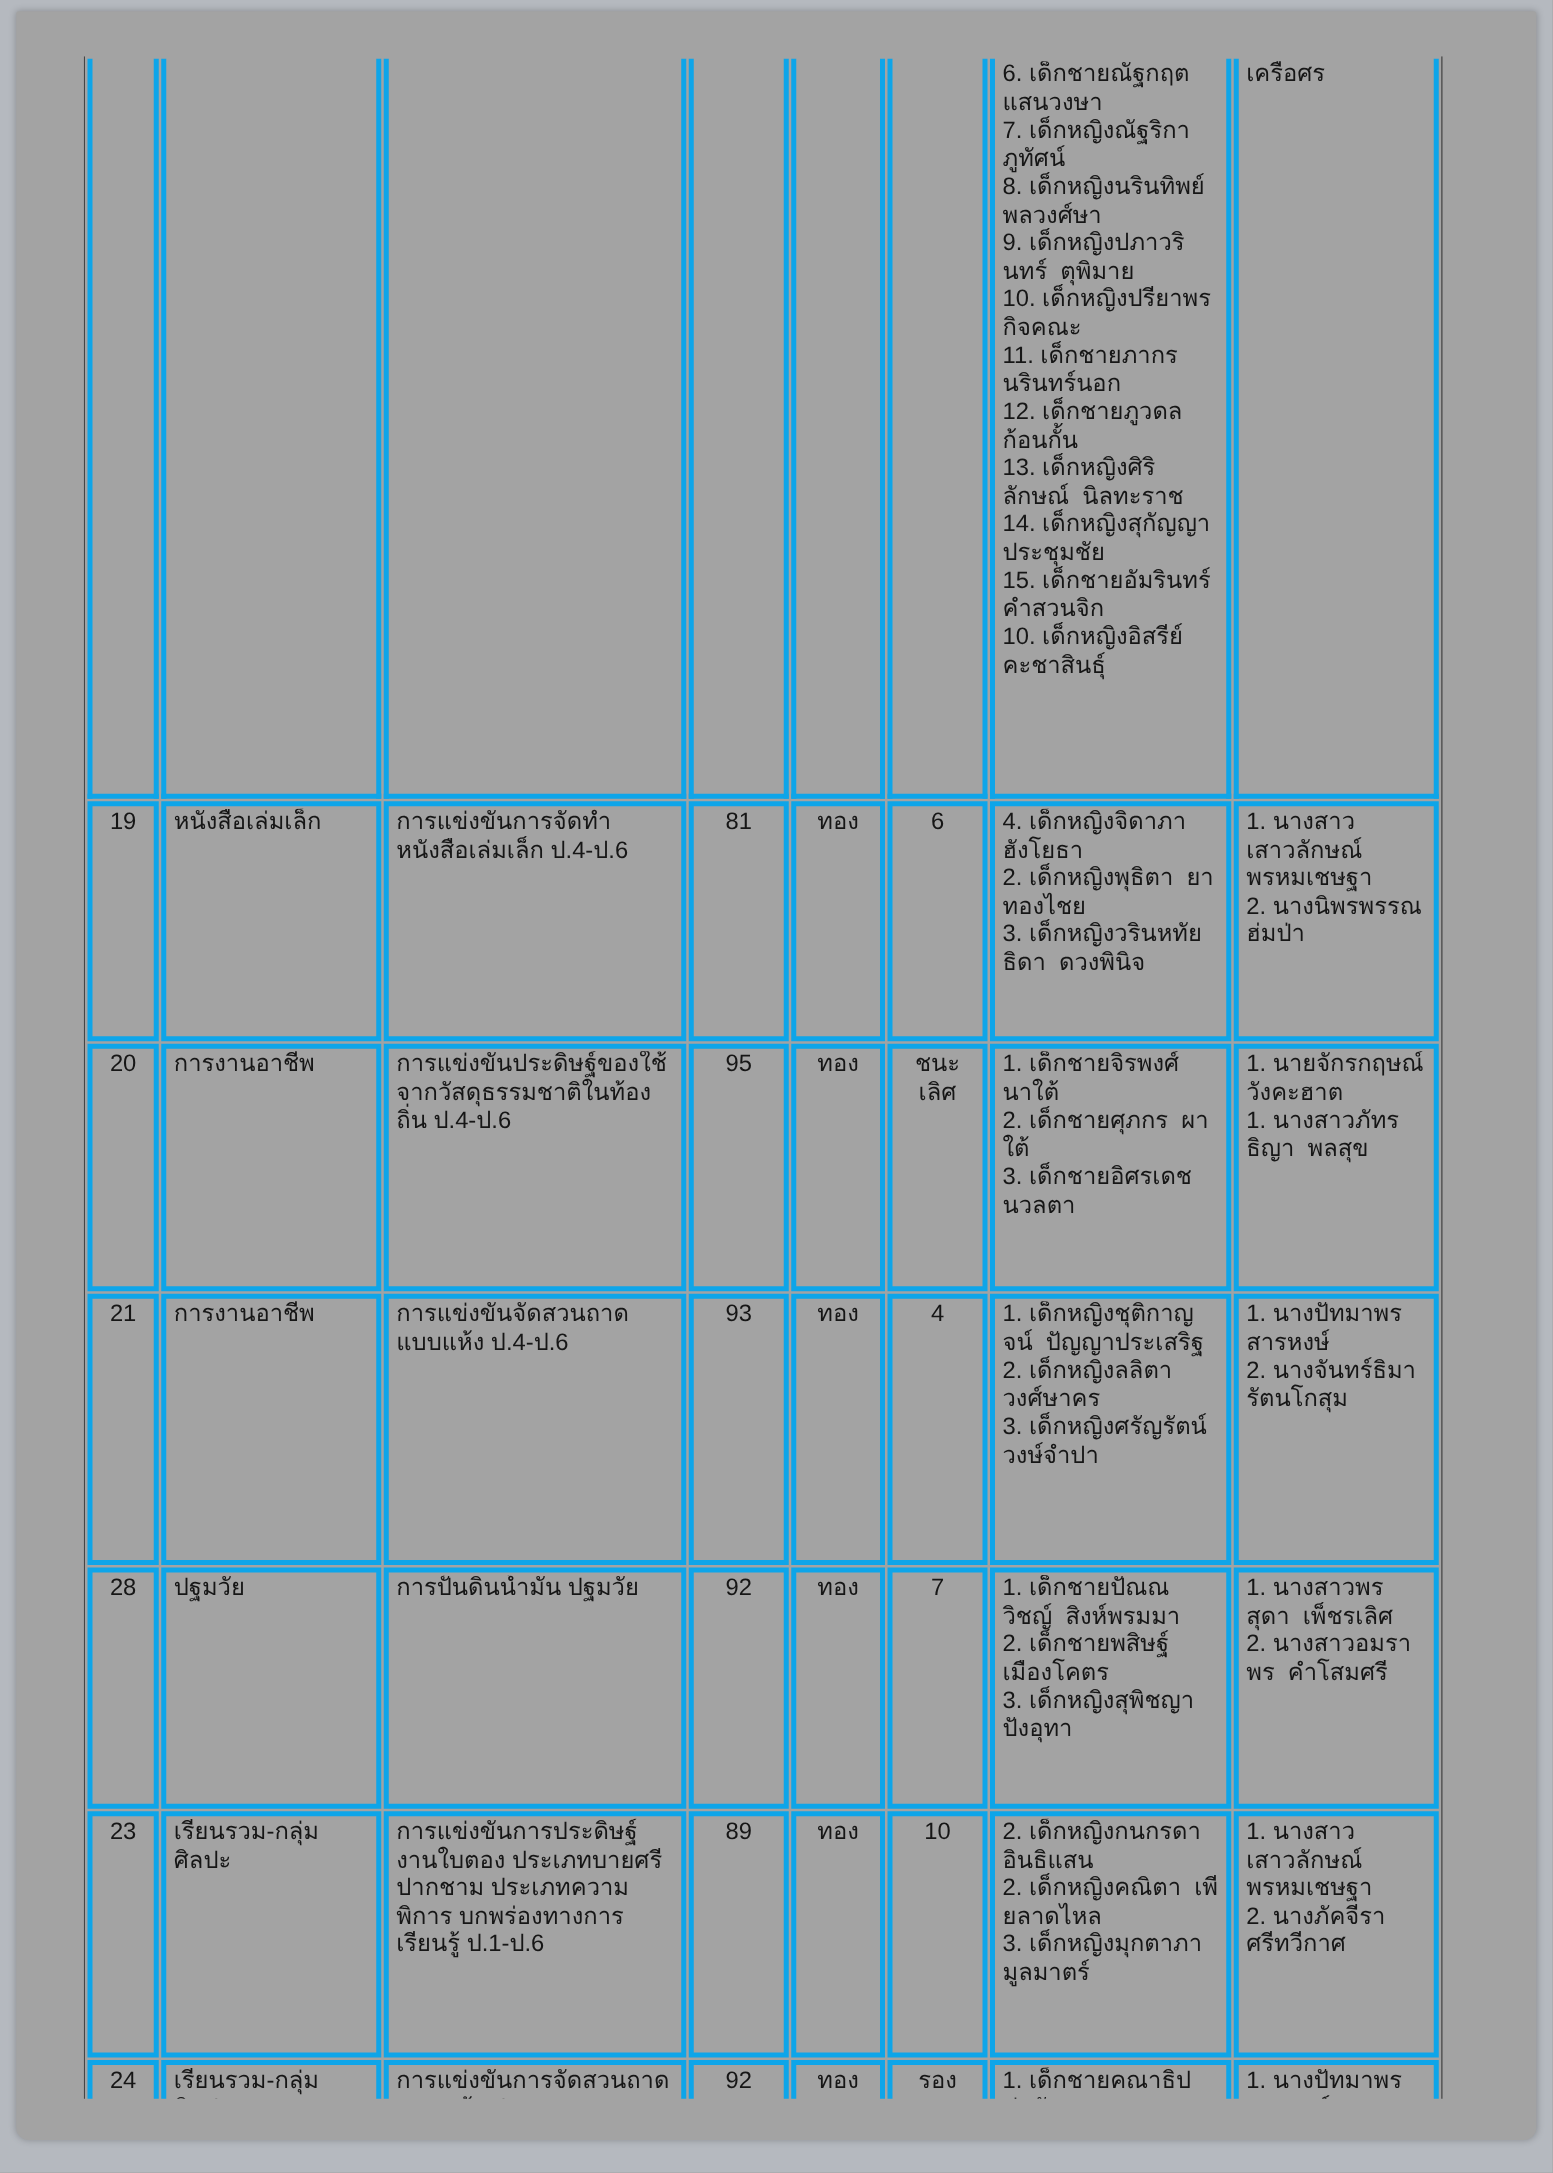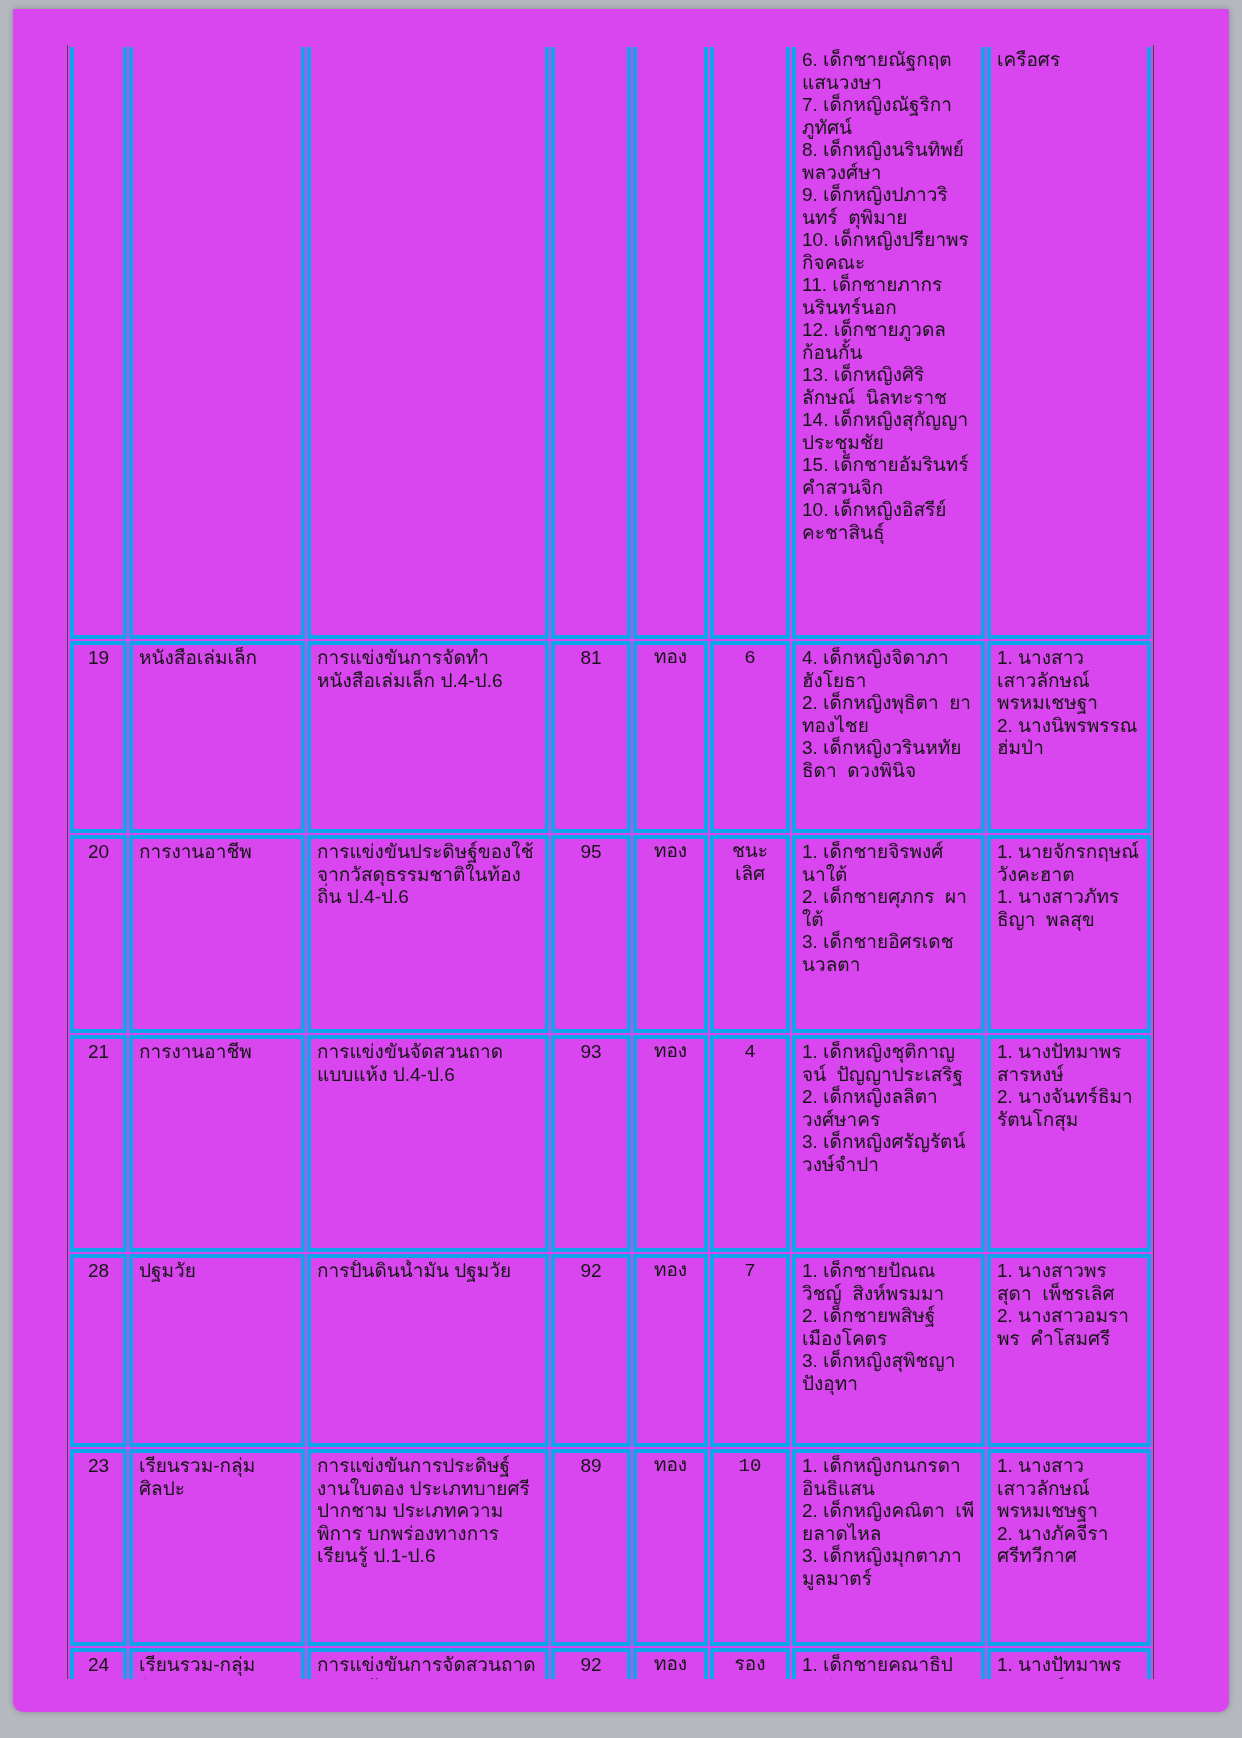--- a/index.html
+++ b/index.html
@@ -6,21 +6,21 @@
   body {
     width:1242px; height:1738px;
     background:#b5b9bf;
     position:relative;
     font-family:"Liberation Sans", sans-serif;
     color:#161616;
   }
   .paper {
     position:absolute; left:13px; top:9px;
     width:1216px; height:1703px;
-    background:#d946ef;
+    background:#a3a3a3;
     border-radius:2px 2px 10px 10px;
     box-shadow:0 0 6px rgba(0,0,0,0.25);
     overflow:hidden;
   }
   .table-clip {
     position:absolute; left:54px; top:36px;
     width:1100px; height:1634px;
     overflow:hidden;
   }
   table.results {
@@ -34,21 +34,21 @@
   table.results td {
     border:4px solid #0ea5e9;
     vertical-align:top;
     padding:2px 6px;
     font-size:19px;
     line-height:22.5px;
     overflow:hidden;
   }
   tr.row-cont td { border-top:none; }
   td.c-no, td.c-score { text-align:center; font-size:21px; }
-  td.c-medal, td.c-rank { text-align:center;font-family:Liberation Mono, monospace; }
+  td.c-medal, td.c-rank { text-align:center; }
   .clip { overflow:hidden; }
   .h0 { height:584px; }
   .h1 { height:180px; }
   .h2 { height:186px; }
   .h3 { height:205px; }
   .h4 { height:181px; }
   .h5 { height:185px; }
   .h6 { height:114px; }
   .entry { white-space:pre-wrap; word-wrap:break-word; }
   .comp { word-wrap:break-word; }
@@ -262,21 +262,21 @@
               <div class="clip h5">89</div>
             </td>
         <td class="c-medal">
               <div class="clip h5">ทอง</div>
             </td>
         <td class="c-rank">
               <div class="clip h5">10</div>
             </td>
         <td>
               <div class="clip h5">
-                <div class="entry">1. เด็กหญิงกนกรดา  อินธิแสน</div>
+                <div class="entry">2. เด็กหญิงกนกรดา  อินธิแสน</div>
                 <div class="entry">2. เด็กหญิงคณิตา  เพียลาดไหล</div>
                 <div class="entry">3. เด็กหญิงมุกตาภา  มูลมาตร์</div>
               </div>
             </td>
         <td>
               <div class="clip h5">
                 <div class="entry">1. นางสาวเสาวลักษณ์  พรหมเชษฐา</div>
                 <div class="entry">2. นางภัคจีรา  ศรีทวีกาศ</div>
               </div>
             </td>

